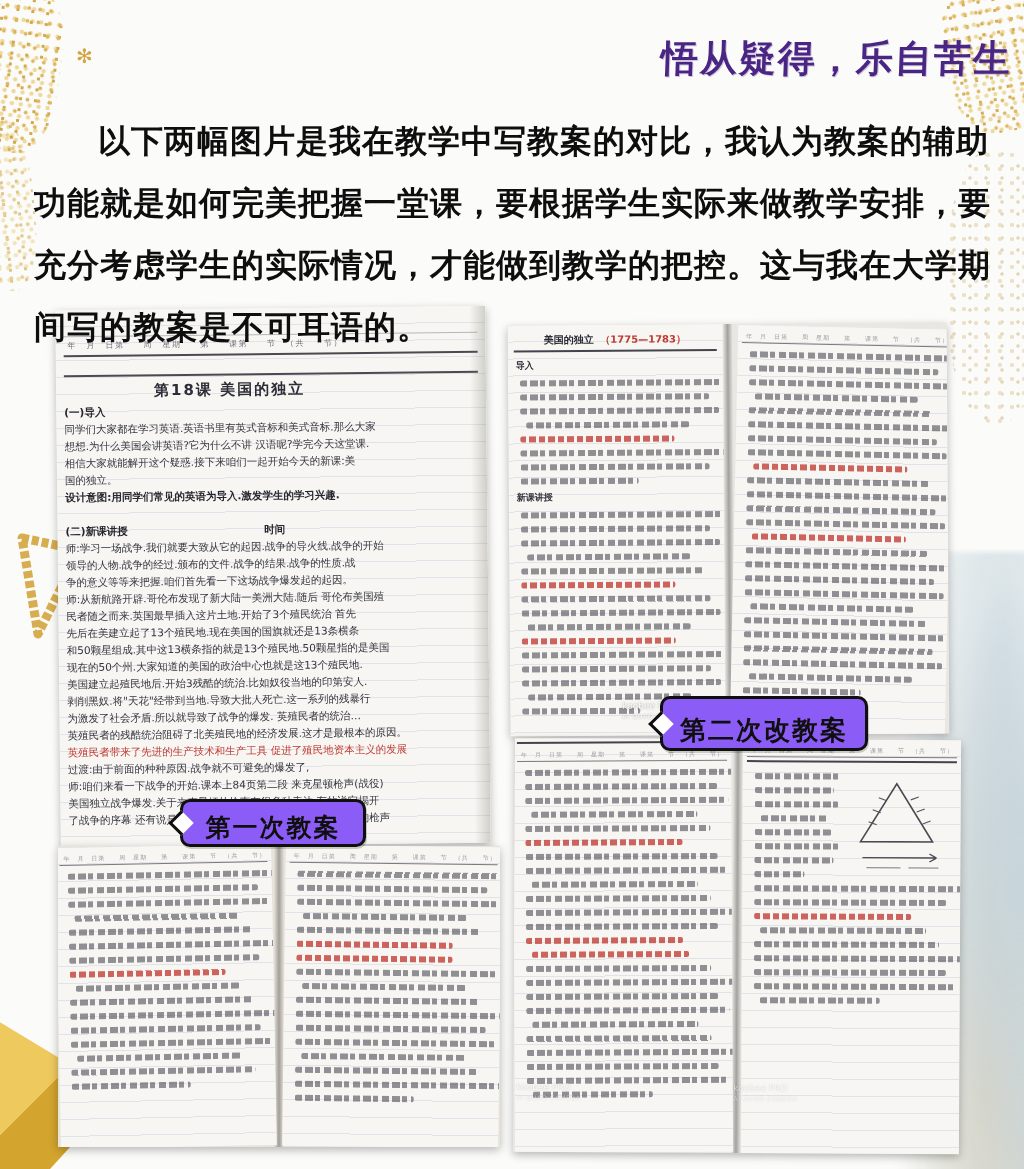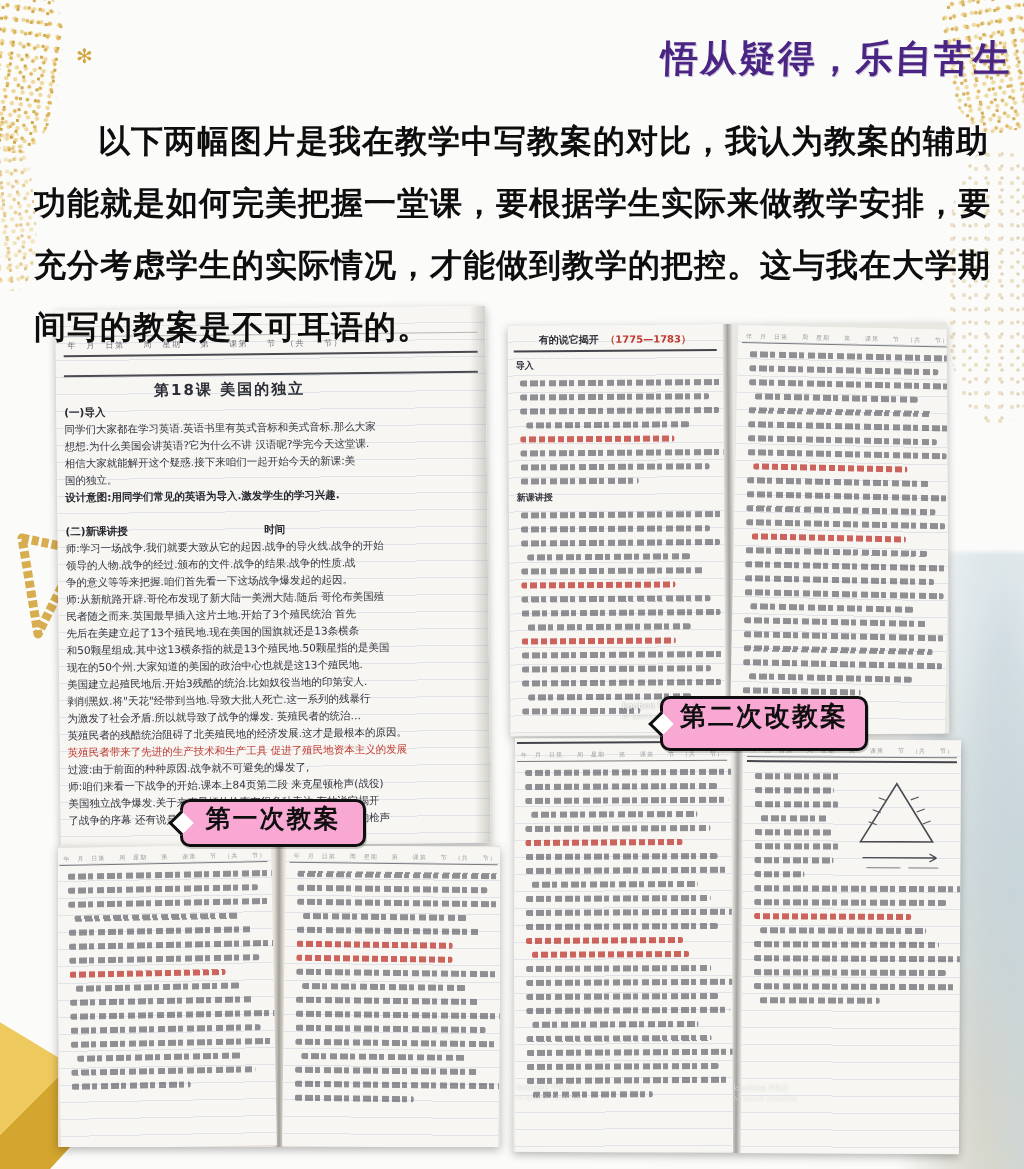--- a/index.html
+++ b/index.html
@@ -95,22 +95,22 @@
   .pc-sec{font-size:9px;font-weight:bold;color:#2e2e38;margin:7px 4px 0 8px;}
 
   
   #photoD{left:514px;top:739px;width:446px;height:414px;background:#e9e7e2;transform:rotate(.3deg);}
   #pdLeft{transform:rotate(-.6deg);}
   .pd-cols{display:flex;}
   .pd-cols .sgroup{flex:1;}
   .diagram{flex:0 0 128px;}
 
   
-  .bubble{position:absolute;z-index:5;background:#f9a8d4;border:3px solid #0f0f0f;border-radius:10px;
-    display:flex;align-items:flex-start;justify-content:center;font-weight:bold;color:#0f0f0f;
+  .bubble{position:absolute;z-index:5;background:#8b5cf6;border:3px solid #0f0f0f;border-radius:10px;
+    display:flex;align-items:flex-end;justify-content:center;font-weight:bold;color:#0f0f0f;
     font-family:Liberation Serif, serif;box-shadow:1px 2px 0 rgba(0,0,0,.18);}
   .bubble:before{content:"";position:absolute;left:-11px;top:50%;width:15px;height:15px;background:#fff;
     border-left:3px solid #0f0f0f;border-bottom:3px solid #0f0f0f;transform:translateY(-50%) rotate(45deg);}
   #bubbleA{left:180px;top:799px;width:180px;height:42px;font-size:25px;letter-spacing:2px;}
   #bubbleB{left:660px;top:696px;width:202px;height:49px;font-size:26px;letter-spacing:2px;}
 
   
   .wm{position:absolute;z-index:3;color:rgba(255,255,255,.92);font-size:9px;line-height:11px;
     text-shadow:0 0 2px rgba(0,0,0,.4);}
   .wm .cap{font-size:6.5px;letter-spacing:.5px;opacity:.9;}
@@ -219,21 +219,21 @@
           <div class="sl wv0"></div>
           <div class="sl wv1"></div>
         </div>
     </div>
   </figure>
 
   <figure class="photo" id="photoC">
     <div class="spread">
       <div class="page" id="pcLeft">
         <div class="pc-title">
-          <span class="tblack">有的说它揭开</span>
+          <span class="tblack">美国的独立</span>
           <span class="tred">（1775—1783）</span>
         </div>
         <div class="pc-sec">导入</div>
         <div class="sgroup">
             <div class="sl wv0"></div>
             <div class="sl wv1"></div>
             <div class="sl wv2"></div>
             <div class="sl wv3"></div>
             <div class="sl wv4 red"></div>
             <div class="sl wv0"></div>

